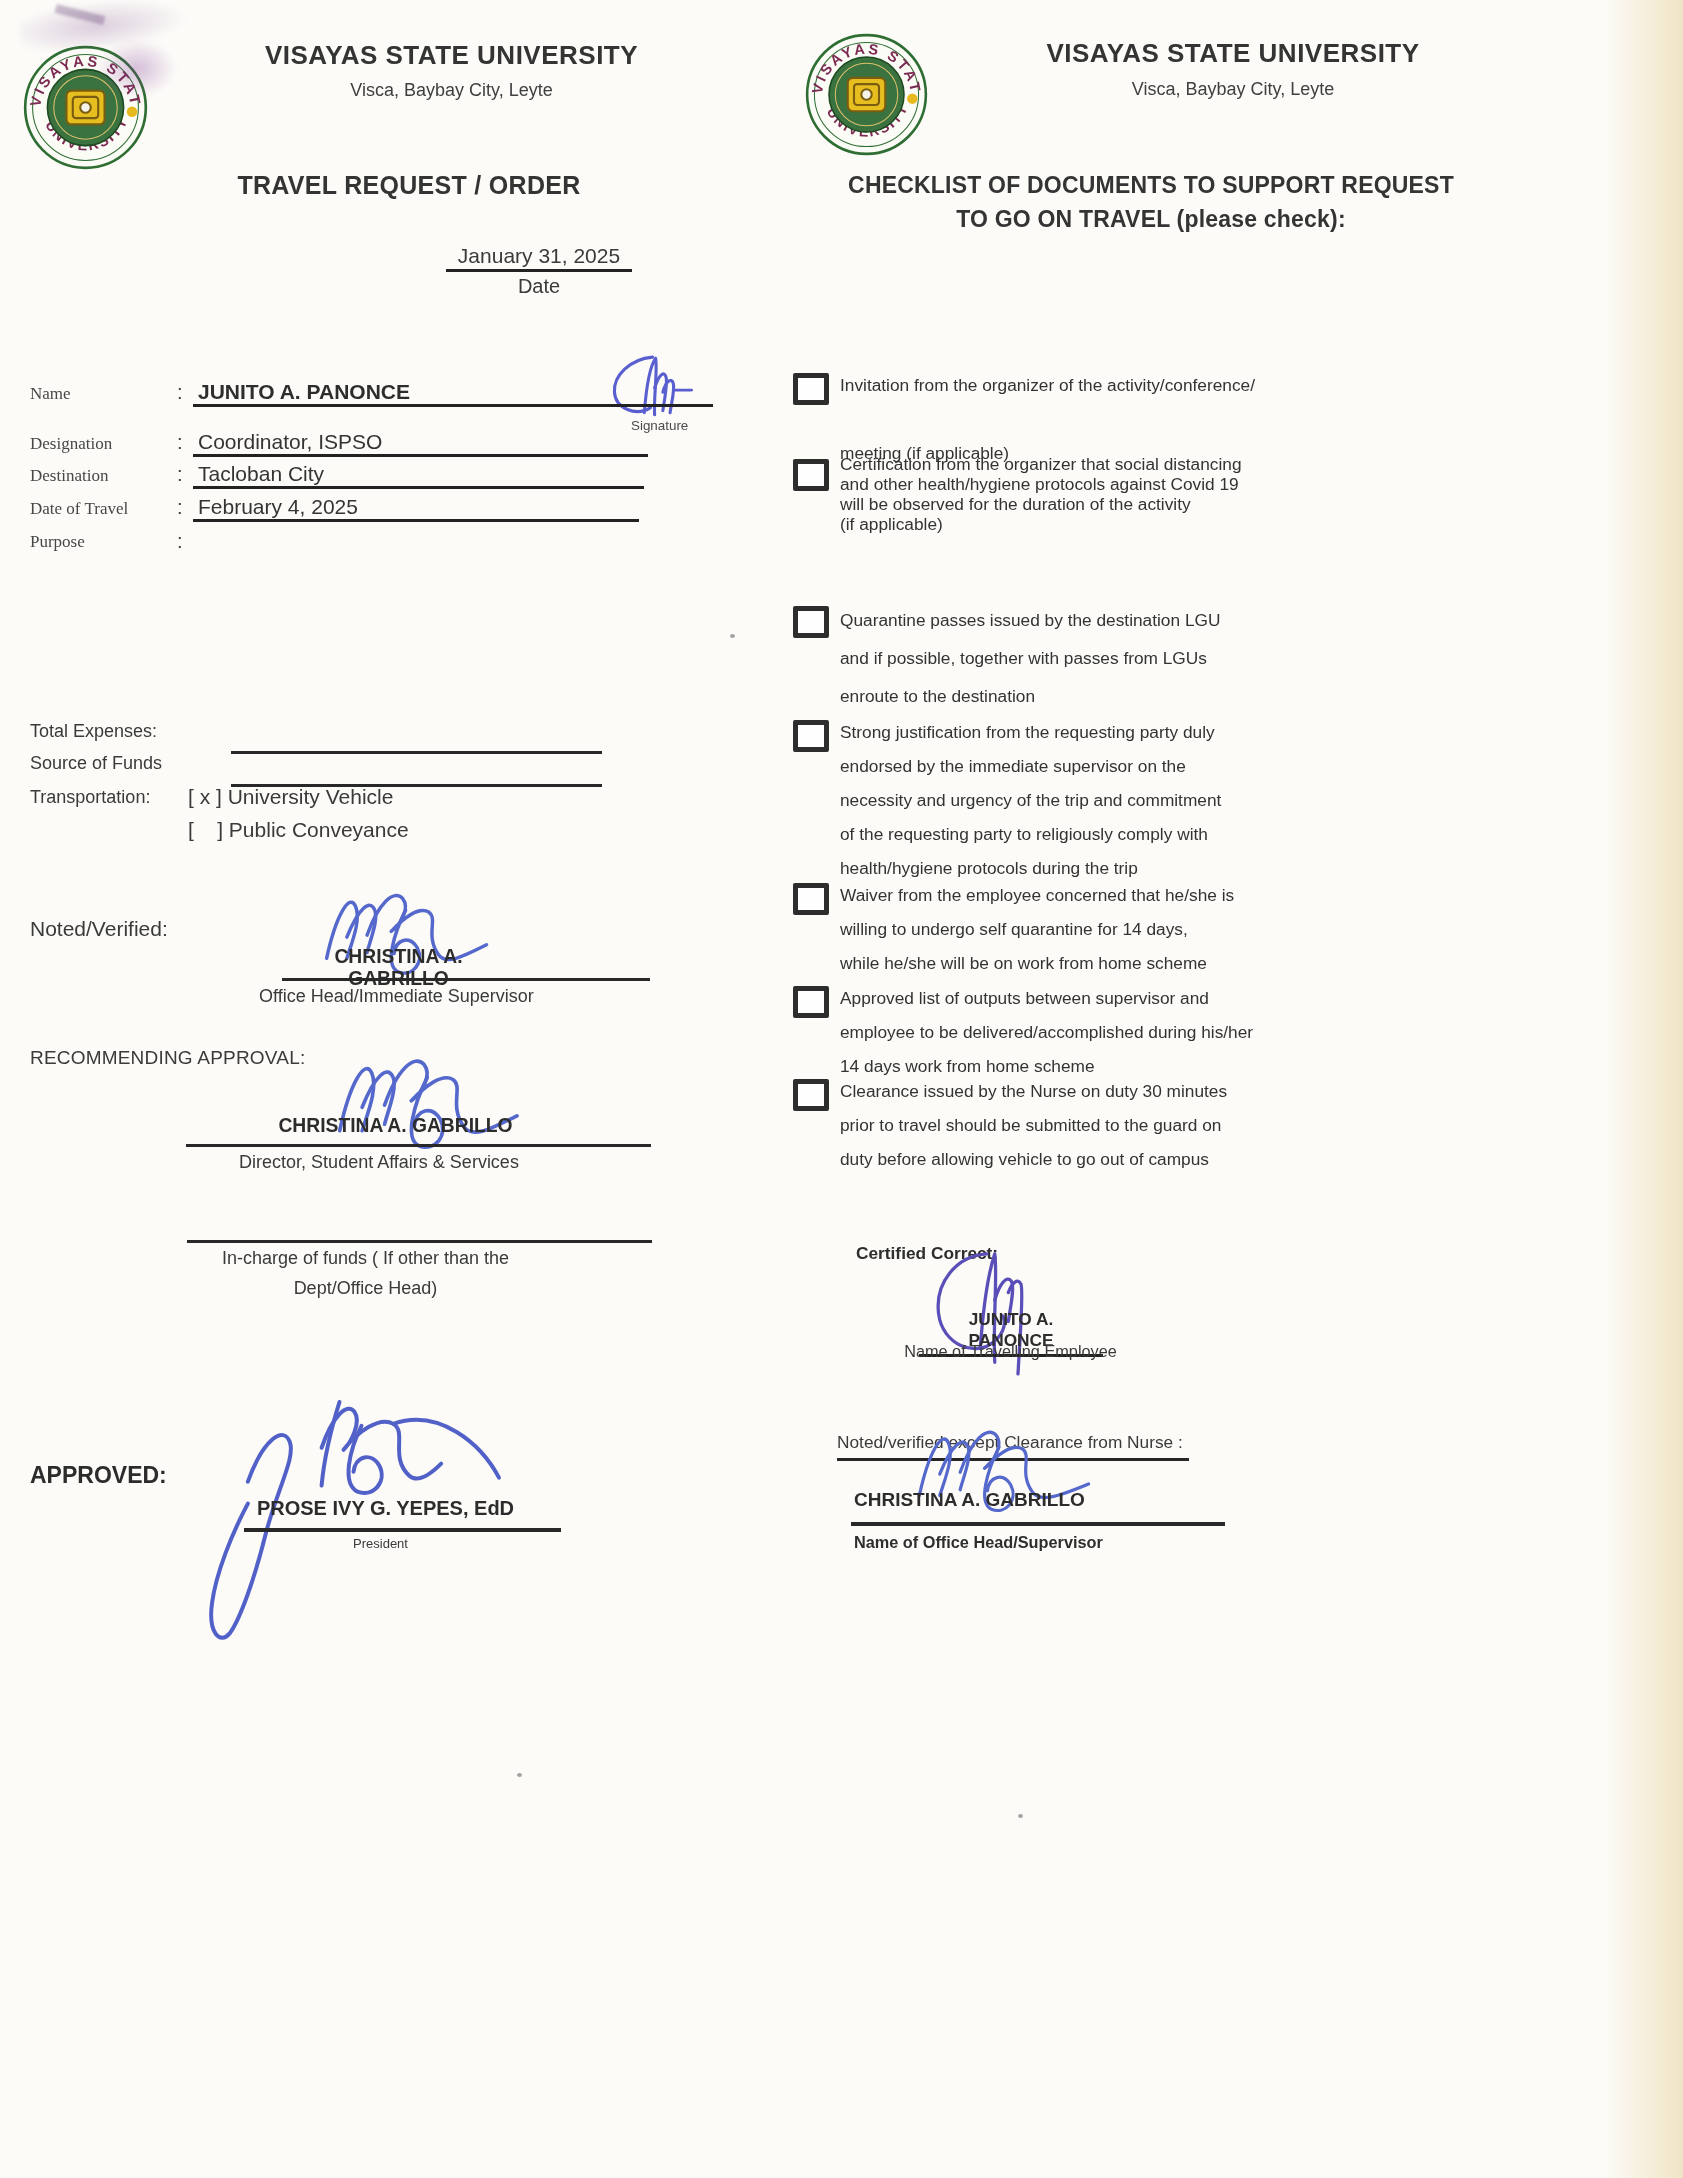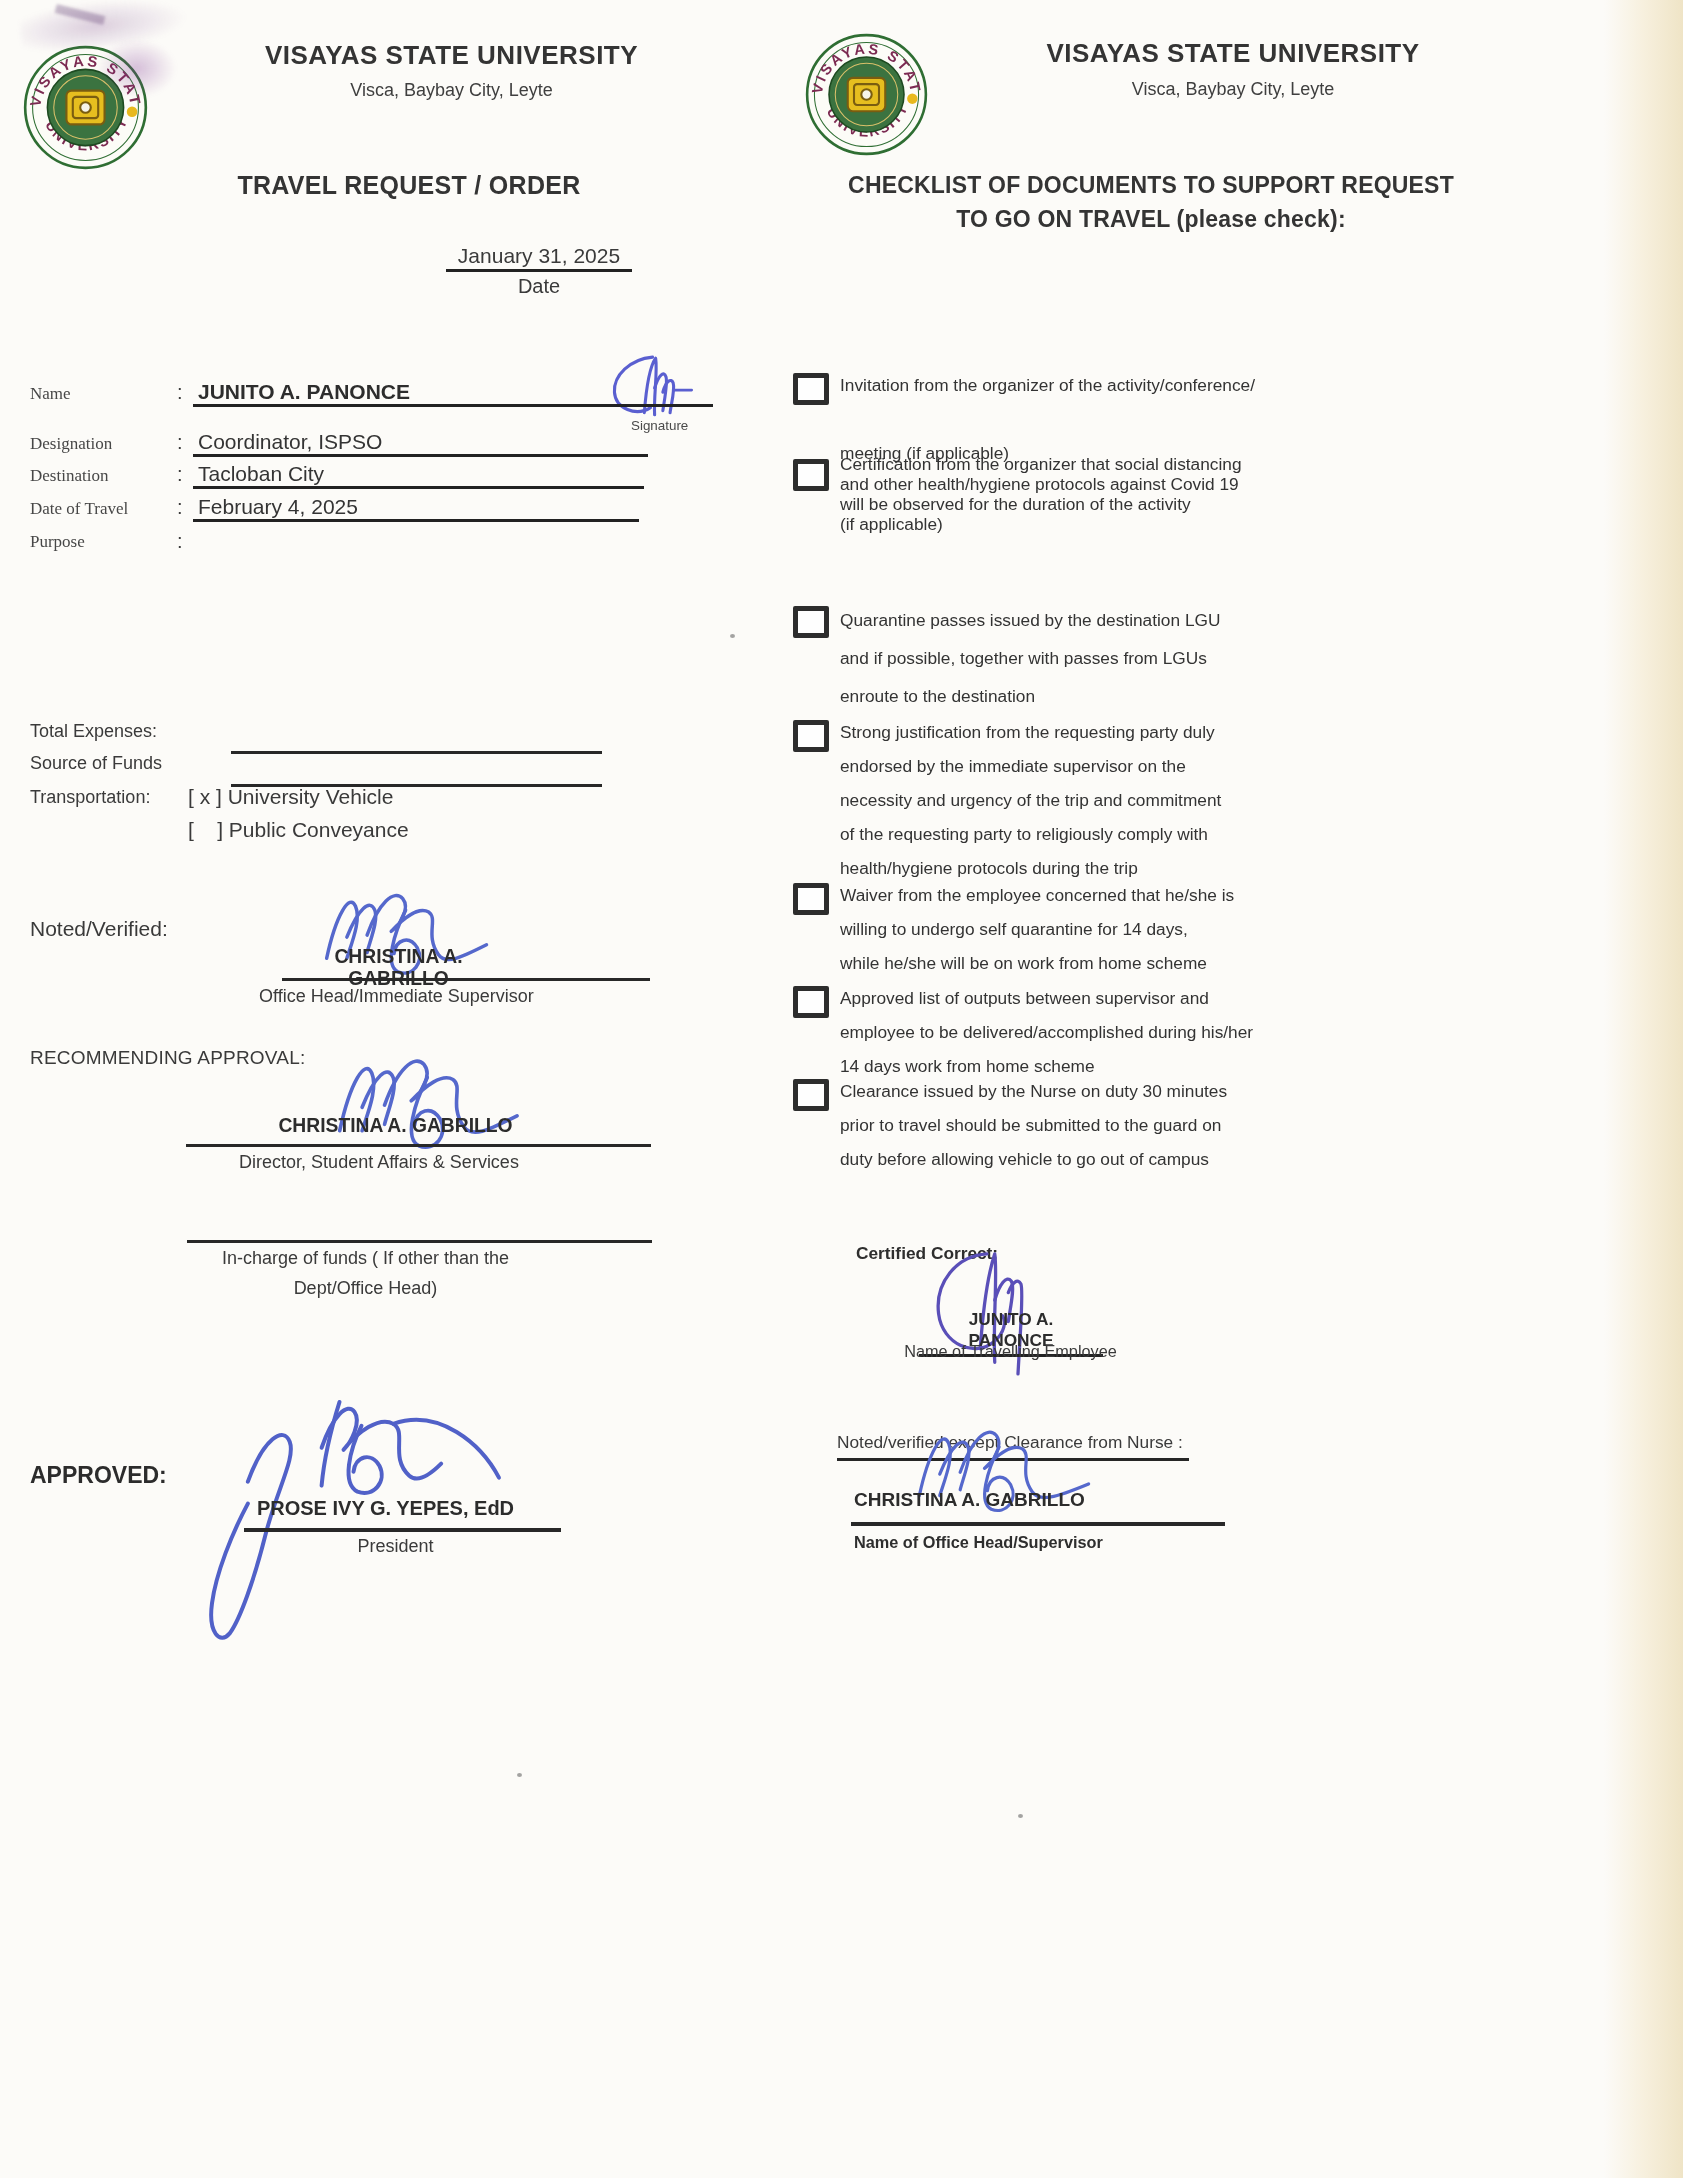--- a/index.html
+++ b/index.html
@@ -154,21 +154,21 @@
     <path d="M150,18 C140,50 134,80 132,102" stroke="#5161c8" stroke-width="4"></path>
     <path d="M132,64 C143,32 158,18 165,28 C172,38 162,58 154,66 C168,48 190,32 204,40 C218,48 200,74 220,92 C228,99 240,92 252,80" stroke="#5161c8" stroke-width="4"></path>
     <path d="M172,42 C160,66 152,100 168,108 C184,114 198,98 190,82 C182,68 166,72 164,88" stroke="#5161c8" stroke-width="4"></path>
     <path d="M58,98 C74,54 94,42 100,58 C106,74 88,104 76,150 C64,198 50,236 40,250 C30,262 18,250 22,220 C26,190 42,150 58,120" stroke="#5161c8" stroke-width="4"></path>
     <path d="M204,40 C250,24 292,60 310,94" stroke="#5161c8" stroke-width="4"></path>
   </svg>
   <div class="abs ctr" style="left:247px;top:1497px;width:277px">
     <span class="b" style="font-size:20px;color:#2c2c2c">PROSE IVY G. YEPES, EdD</span>
   </div>
   <div class="line" style="left:244px;top:1528px;width:317px;height:4px"></div>
-  <div class="abs ctr" style="left:257px;top:1536px;width:277px;font-size:18px">President</div>
+  <div class="abs ctr" style="left:242px;top:1536px;width:277px;font-size:13px">President</div>
 
   <div class="seal-wrap" style="left:804px;top:32px;width:125px;height:125px">
     <svg viewBox="0 0 120 120" width="125" height="125">
       <circle cx="60" cy="60" r="57" fill="#fcfcf7" stroke="#2f6e33" stroke-width="2.5"></circle>
       <circle cx="60" cy="60" r="50" fill="none" stroke="#2f6e33" stroke-width="1"></circle>
       <path id="arcTR" d="M 17,64 A 43,43 0 0 1 103,64" fill="none"></path>
       <text font-size="14" font-weight="bold" fill="#7c2b52" letter-spacing="2.5" font-family="Liberation Sans,sans-serif">
         <textPath href="#arcTR" startOffset="4">VISAYAS STATE</textPath>
       </text>
       <path id="arcBR" d="M 21,74 A 42,42 0 0 0 99,74" fill="none"></path>

